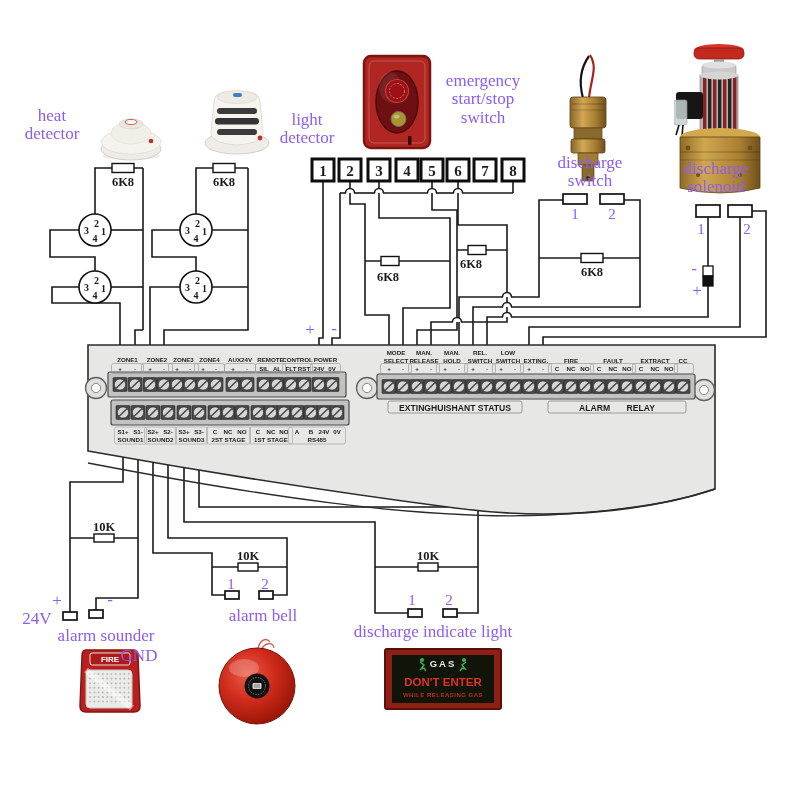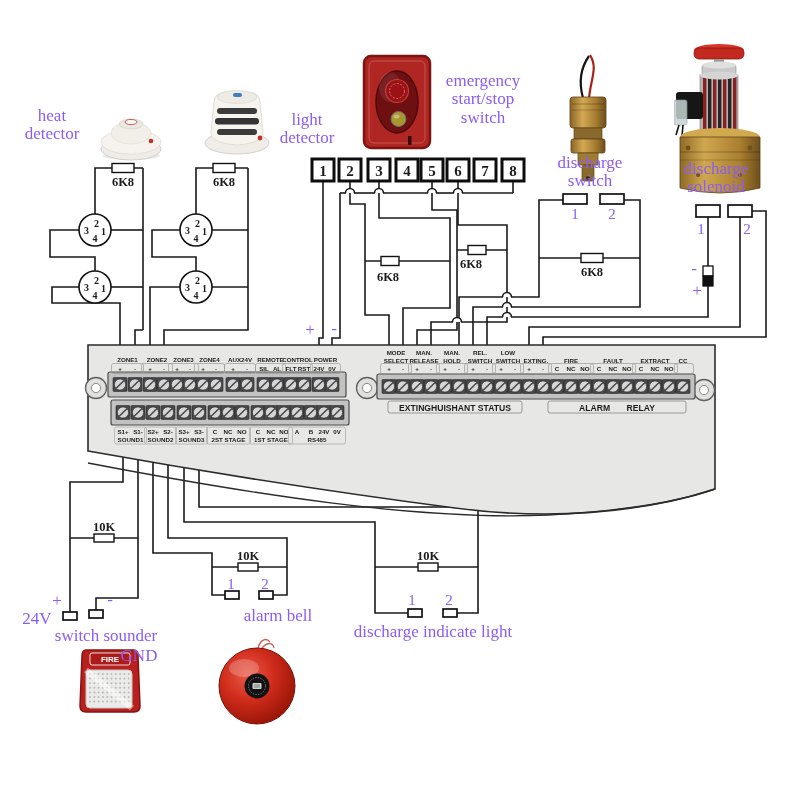--- a/index.html
+++ b/index.html
@@ -633,20 +633,37 @@
       <circle cx="43" cy="52" r="38" fill="url(#bellg)" stroke="#7e0f06" stroke-width="1"></circle>
       <ellipse cx="30" cy="34" rx="15" ry="9" fill="rgba(255,255,255,0.22)"></ellipse>
       <circle cx="43" cy="52" r="12.5" fill="#121212"></circle>
       <circle cx="43" cy="52" r="8.5" fill="none" stroke="#8a8a8a" stroke-width="0.8" stroke-dasharray="1.5 1.2"></circle>
       <rect x="38.5" y="49" width="9" height="6" rx="1" fill="#cfcfcf"></rect>
       <line x1="40" y1="51" x2="46" y2="51" stroke="#555" stroke-width="0.7"></line>
       <line x1="40" y1="53" x2="46" y2="53" stroke="#555" stroke-width="0.7"></line>
     </svg>
   </div>
 
+  <div class="dev" style="left:384px;top:648px">
+    <svg width="118" height="64" viewBox="0 0 118 64">
+      <rect x="1" y="1" width="116" height="60" rx="2" fill="#8c1f16" stroke="#5e0e08" stroke-width="2"></rect>
+      <rect x="8" y="7" width="102" height="48" fill="#111409"></rect>
+      <text x="59" y="19" text-anchor="middle" font-size="9.5" font-weight="bold" fill="#e8e8e8" letter-spacing="2" font-family="Liberation Sans, sans-serif">GAS</text>
+      <g fill="#3fae4e">
+        <circle cx="38" cy="12" r="2"></circle>
+          <path d="M36,14 l4,3 l-3,4 l3,-1 l2,3" stroke="#3fae4e" stroke-width="1.4" fill="none"></path>
+      </g>
+      <g fill="#3fae4e">
+        <circle cx="80" cy="12" r="2"></circle>
+          <path d="M82,14 l-4,3 l3,4 l-3,-1 l-2,3" stroke="#3fae4e" stroke-width="1.4" fill="none"></path>
+      </g>
+      <text x="59" y="38" text-anchor="middle" font-size="11.5" font-weight="bold" fill="#e03325" font-family="Liberation Sans, sans-serif">DON'T ENTER</text>
+      <text x="59" y="49" text-anchor="middle" font-size="6" font-weight="bold" fill="#c1281c" letter-spacing="0.5" font-family="Liberation Sans, sans-serif">WHILE RELEASING GAS</text>
+    </svg>
+  </div>
 
   <div class="lbl big" style="left:52px;top:125px">
     <span class="ln">heat</span>
     <span class="ln">detector</span>
   </div>
   <div class="lbl big" style="left:307px;top:129px">
     <span class="ln">light</span>
     <span class="ln">detector</span>
   </div>
   <div class="lbl big" style="left:483px;top:100px">
@@ -670,22 +687,22 @@
   <div class="lbl mark" style="left:694px;top:269px">-</div>
   <div class="lbl mark" style="left:697px;top:291px">+</div>
 
   <div class="lbl mark" style="left:310px;top:330px">+</div>
   <div class="lbl mark" style="left:334px;top:329px">-</div>
 
   <div class="lbl mark" style="left:57px;top:601px">+</div>
   <div class="lbl mark" style="left:110px;top:600px">-</div>
   <div class="lbl big" style="left:37px;top:619px">24V</div>
   <div class="lbl big" style="left:139px;top:656px">GND</div>
-  <div class="lbl big" style="left:106px;top:636px">switch sounder</div>
+  <div class="lbl big" style="left:106px;top:636px">alarm sounder</div>
 
   <div class="lbl digit" style="left:231px;top:584px">1</div>
   <div class="lbl digit" style="left:265px;top:584px">2</div>
-  <div class="lbl big" style="left:278px;top:616px">alarm bell</div>
+  <div class="lbl big" style="left:263px;top:616px">alarm bell</div>
 
   <div class="lbl digit" style="left:412px;top:600px">1</div>
   <div class="lbl digit" style="left:449px;top:600px">2</div>
   <div class="lbl big" style="left:433px;top:632px">discharge indicate light</div>
 </div>
 
 </body></html>

